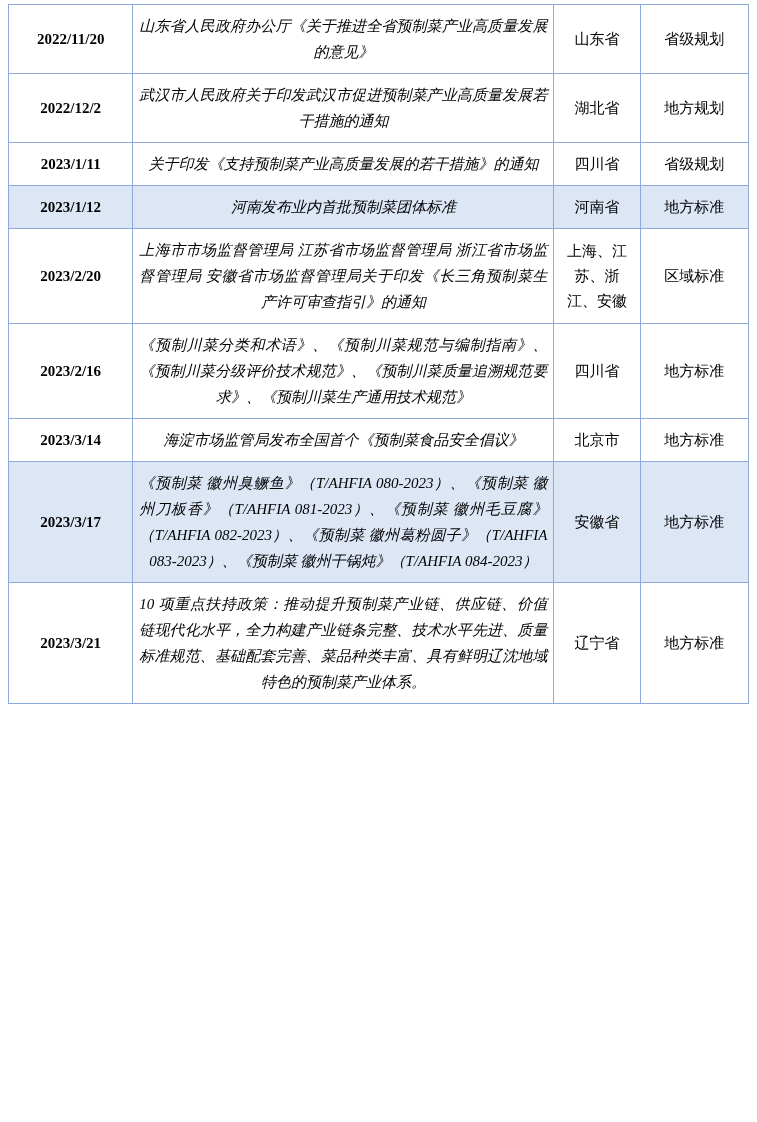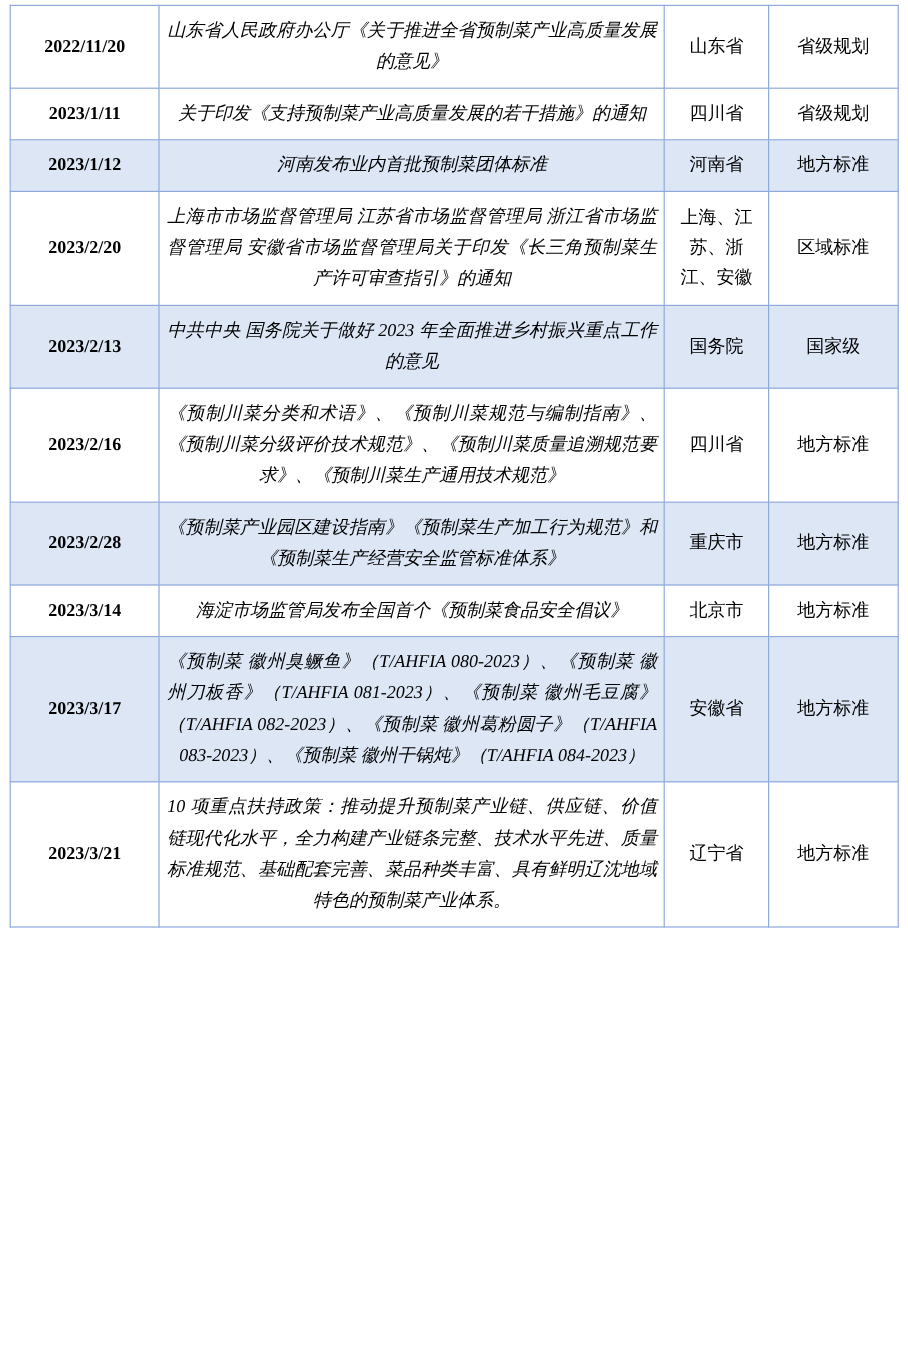--- a/index.html
+++ b/index.html
@@ -85,20 +85,34 @@
           </td>
           <td class="col-region">
             <span class="region-text region-stack">山东省</span>
           </td>
           <td class="col-type">
             <span class="type-text">省级规划</span>
           </td>
         </tr>
         <tr class="plain">
           <td class="col-date">
+            <span class="date-text">2022/12/2</span>
+          </td>
+          <td class="col-title">
+            <span class="title-text">武汉市人民政府关于印发武汉市促进预制菜产业高质量发展若干措施的通知</span>
+          </td>
+          <td class="col-region">
+            <span class="region-text region-stack">湖北省</span>
+          </td>
+          <td class="col-type">
+            <span class="type-text">地方规划</span>
+          </td>
+        </tr>
+        <tr class="plain">
+          <td class="col-date">
             <span class="date-text">2023/1/11</span>
           </td>
           <td class="col-title">
             <span class="title-text">关于印发《支持预制菜产业高质量发展的若干措施》的通知</span>
           </td>
           <td class="col-region">
             <span class="region-text region-stack">四川省</span>
           </td>
           <td class="col-type">
             <span class="type-text">省级规划</span>
@@ -125,57 +139,29 @@
           <td class="col-title">
             <span class="title-text">上海市市场监督管理局 江苏省市场监督管理局 浙江省市场监督管理局 安徽省市场监督管理局关于印发《长三角预制菜生产许可审查指引》的通知</span>
           </td>
           <td class="col-region">
             <span class="region-text region-stack">上海、江苏、浙江、安徽</span>
           </td>
           <td class="col-type">
             <span class="type-text">区域标准</span>
           </td>
         </tr>
-        <tr class="shaded">
-          <td class="col-date">
-            <span class="date-text">2023/2/13</span>
-          </td>
-          <td class="col-title">
-            <span class="title-text">中共中央 国务院关于做好 2023 年全面推进乡村振兴重点工作的意见</span>
-          </td>
-          <td class="col-region">
-            <span class="region-text region-stack">国务院</span>
-          </td>
-          <td class="col-type">
-            <span class="type-text">国家级</span>
-          </td>
-        </tr>
         <tr class="plain">
           <td class="col-date">
             <span class="date-text">2023/2/16</span>
           </td>
           <td class="col-title">
             <span class="title-text">《预制川菜分类和术语》、《预制川菜规范与编制指南》、《预制川菜分级评价技术规范》、《预制川菜质量追溯规范要求》、《预制川菜生产通用技术规范》</span>
           </td>
           <td class="col-region">
             <span class="region-text region-stack">四川省</span>
-          </td>
-          <td class="col-type">
-            <span class="type-text">地方标准</span>
-          </td>
-        </tr>
-        <tr class="shaded">
-          <td class="col-date">
-            <span class="date-text">2023/2/28</span>
-          </td>
-          <td class="col-title">
-            <span class="title-text">《预制菜产业园区建设指南》《预制菜生产加工行为规范》和《预制菜生产经营安全监管标准体系》</span>
-          </td>
-          <td class="col-region">
-            <span class="region-text region-stack">重庆市</span>
           </td>
           <td class="col-type">
             <span class="type-text">地方标准</span>
           </td>
         </tr>
         <tr class="plain">
           <td class="col-date">
             <span class="date-text">2023/3/14</span>
           </td>
           <td class="col-title">

